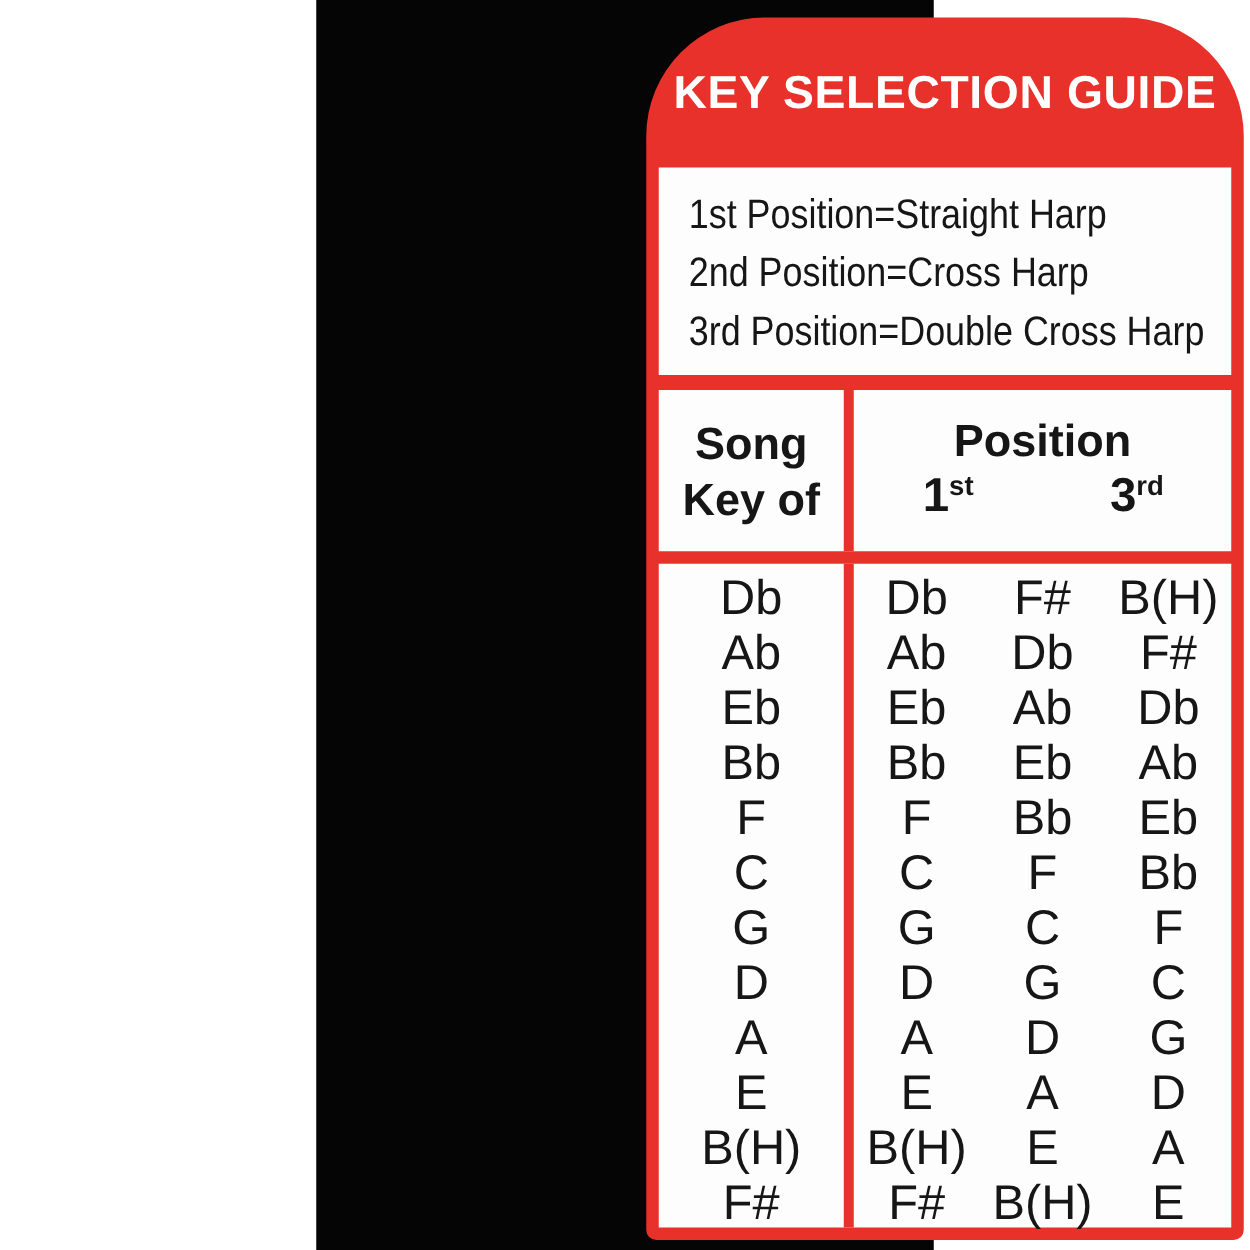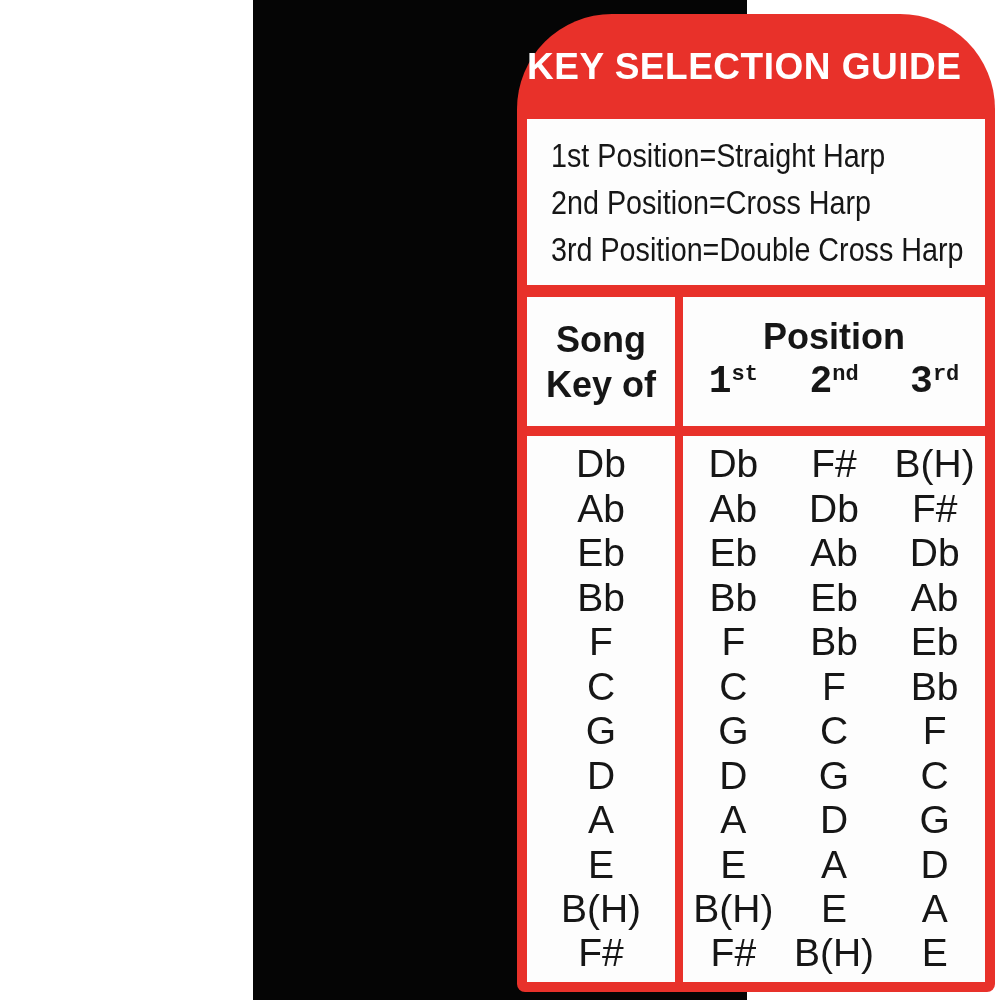--- a/index.html
+++ b/index.html
@@ -22,24 +22,24 @@
     width: 478px; height: 978px;
     background: #e8312a;
     border-radius: 95px 95px 8px 8px;
     box-sizing: border-box;
     padding: 0 10px 10px 10px;
     display: flex;
     flex-direction: column;
   }
   .card-header {
     flex: none;
-    height: 105px;
+    height: 120px;
     display: flex;
     align-items: center;
-    justify-content: flex-start;
+    justify-content: center;
   }
   .card-title {
     color: #ffffff;
     font-size: 37px;
     font-weight: 700;
     letter-spacing: 0.5px;
     white-space: nowrap;
   }
   .box { background: #fdfdfd; }
   .legend-box {
@@ -99,21 +99,20 @@
     color: #161616;
   }
   .pos-cols { display: flex; }
   .pos-col {
     flex: 1;
     text-align: center;
     font-size: 38px;
     font-weight: 700;
     line-height: 45px;
     color: #161616;
-    font-family: Liberation Mono, monospace;
   }
   .pos-col .sup {
     font-size: 22px;
     font-weight: 700;
     position: relative;
     top: -0.55em;
     letter-spacing: 0;
   }
   .tbody-box {
     flex: 1;
@@ -173,21 +172,20 @@
     <div class="box thead-box">
       <div class="thead-left">
         <div>Song</div>
         <div>Key of</div>
       </div>
       <div class="vdiv"></div>
       <div class="thead-right">
         <div class="pos-title">Position</div>
         <div class="pos-cols">
           <div class="pos-col"><span>1</span><span class="sup">st</span></div>
-          <div class="pos-col"><span>2</span><span class="sup">nd</span></div>
           <div class="pos-col"><span>3</span><span class="sup">rd</span></div>
         </div>
       </div>
     </div>
 
     <div class="gap gap-2"></div>
 
     <div class="box tbody-box">
       <div class="tbody-left">
         <div class="key-cell">Db</div>

